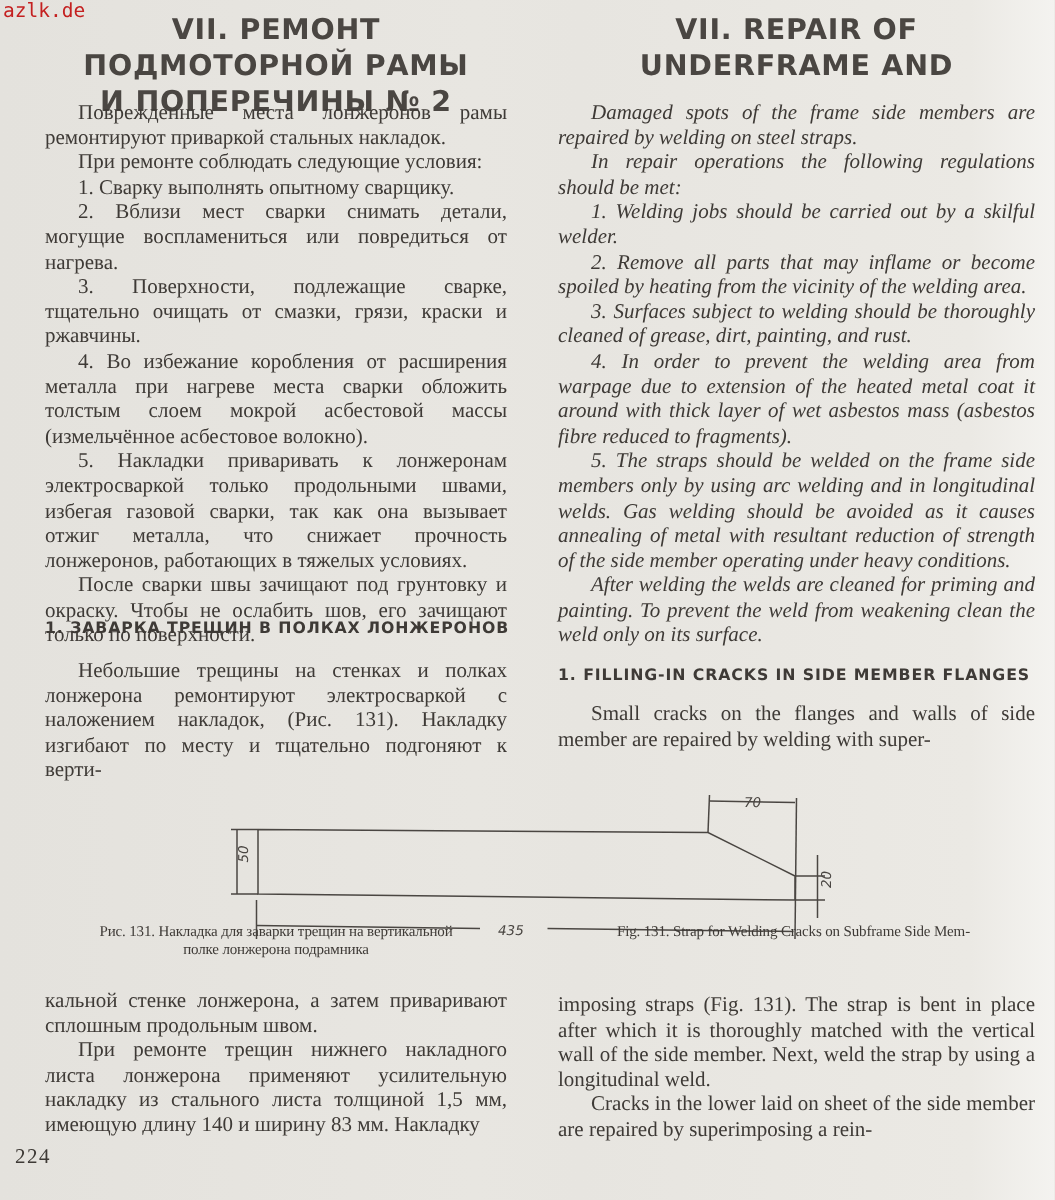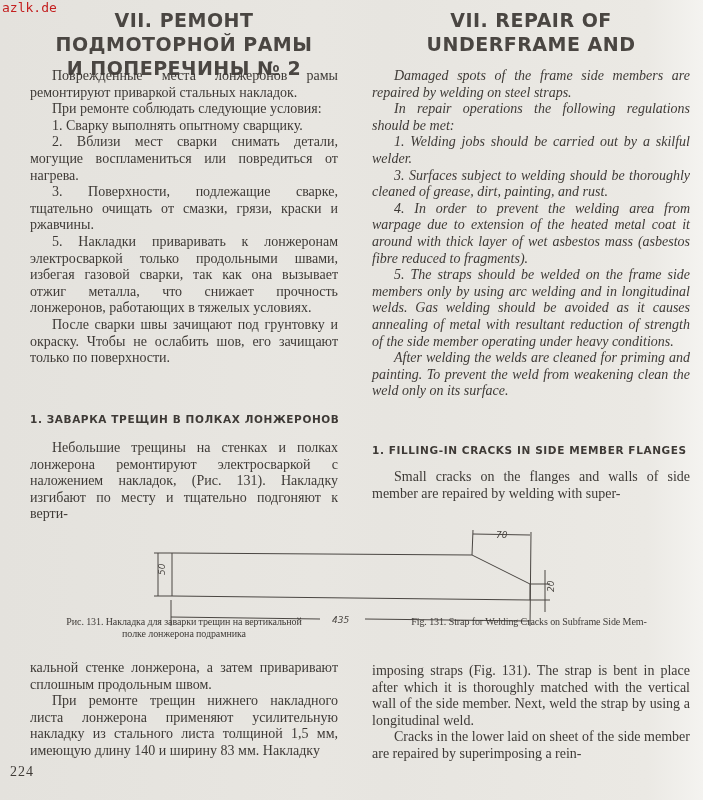--- a/index.html
+++ b/index.html
@@ -75,38 +75,40 @@
     <div>VII. РЕМОНТ ПОДМОТОРНОЙ РАМЫ</div>
     <div>И ПОПЕРЕЧИНЫ № 2</div>
   </div>
 
   <div class="col col-left" style="top:68px;">
     <p class="para">Поврежденные места лонжеронов рамы ремонтируют приваркой стальных накладок.</p>
     <p class="para">При ремонте соблюдать следующие условия:</p>
     <p class="para">1. Сварку выполнять опытному сварщику.</p>
     <p class="para">2. Вблизи мест сварки снимать детали, могущие воспламениться или повредиться от нагрева.</p>
     <p class="para">3. Поверхности, подлежащие сварке, тщательно очищать от смазки, грязи, краски и ржавчины.</p>
+    <p class="para">4. Во избежание коробления от расширения металла при нагреве места сварки обложить толстым слоем мокрой асбестовой массы (измельчённое асбестовое волокно).</p>
     <p class="para">5. Накладки приваривать к лонжеронам электросваркой только продольными швами, избегая газовой сварки, так как она вызывает отжиг металла, что снижает прочность лонжеронов, работающих в тяжелых условиях.</p>
     <p class="para">После сварки швы зачищают под грунтовку и окраску. Чтобы не ослабить шов, его зачищают только по поверхности.</p>
   </div>
 
   <div class="col col-left" style="top:412px;">
     <div class="sect">1. ЗАВАРКА ТРЕЩИН В ПОЛКАХ ЛОНЖЕРОНОВ</div>
     <div style="height:14px;"></div>
     <p class="para">Небольшие трещины на стенках и полках лонжерона ремонтируют электросваркой с наложением накладок, (Рис. 131). Накладку изгибают по месту и тщательно подгоняют к верти-</p>
   </div>
 
   <div class="title title-right">
     <div>VII. REPAIR OF UNDERFRAME AND</div>
   </div>
 
   <div class="col col-right" style="top:68px;font-style:italic;">
     <p class="para">Damaged spots of the frame side members are repaired by welding on steel straps.</p>
     <p class="para">In repair operations the following regulations should be met:</p>
     <p class="para">1. Welding jobs should be carried out by a skilful welder.</p>
+    <p class="para">2. Remove all parts that may inflame or become spoiled by heating from the vicinity of the welding area.</p>
     <p class="para">3. Surfaces subject to welding should be thoroughly cleaned of grease, dirt, painting, and rust.</p>
     <p class="para">4. In order to prevent the welding area from warpage due to extension of the heated metal coat it around with thick layer of wet asbestos mass (asbestos fibre reduced to fragments).</p>
     <p class="para">5. The straps should be welded on the frame side members only by using arc welding and in longitudinal welds. Gas welding should be avoided as it causes annealing of metal with resultant reduction of strength of the side member operating under heavy conditions.</p>
     <p class="para">After welding the welds are cleaned for priming and painting. To prevent the weld from weakening clean the weld only on its surface.</p>
   </div>
 
   <div class="col col-right" style="top:443px;">
     <div class="sect">1. FILLING-IN CRACKS IN SIDE MEMBER FLANGES</div>
     <div style="height:12px;"></div>
     <p class="para">Small cracks on the flanges and walls of side member are repaired by welding with super-</p>

